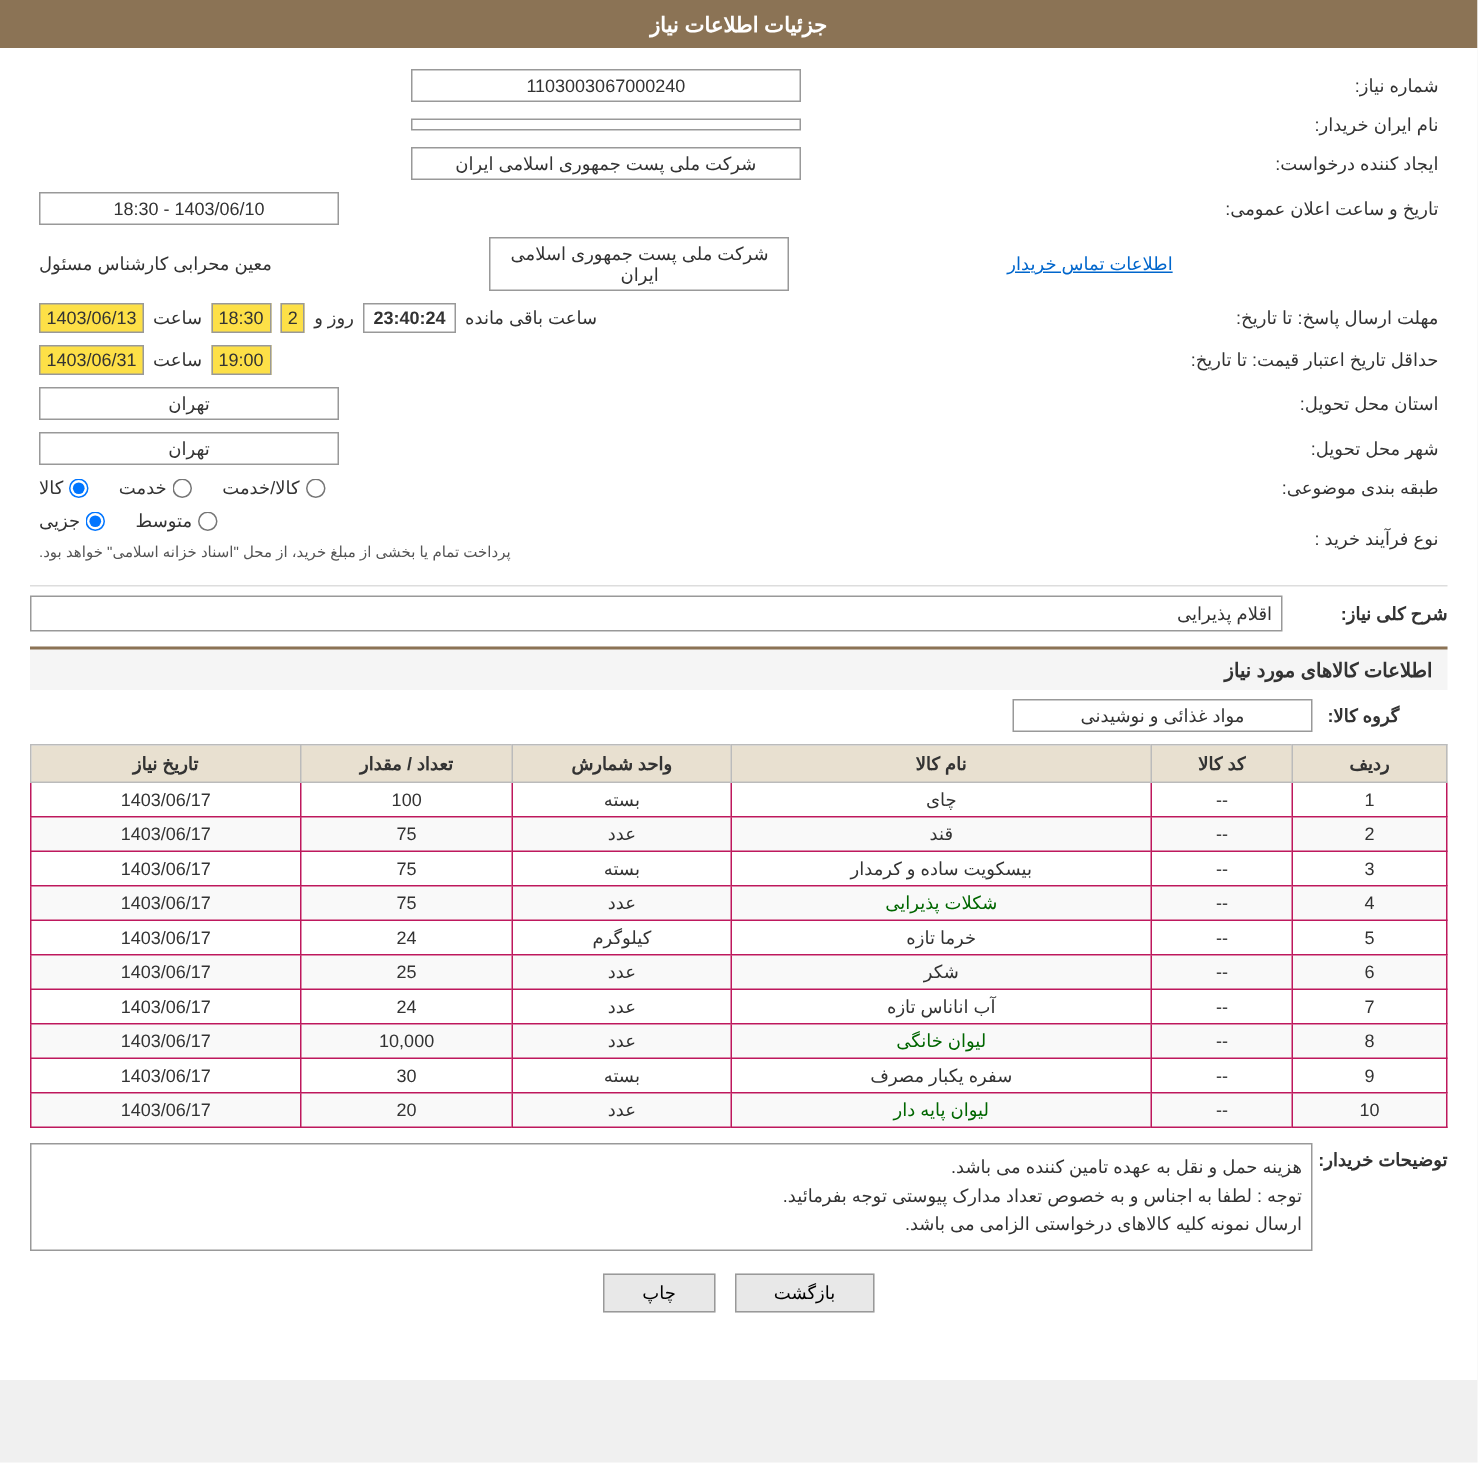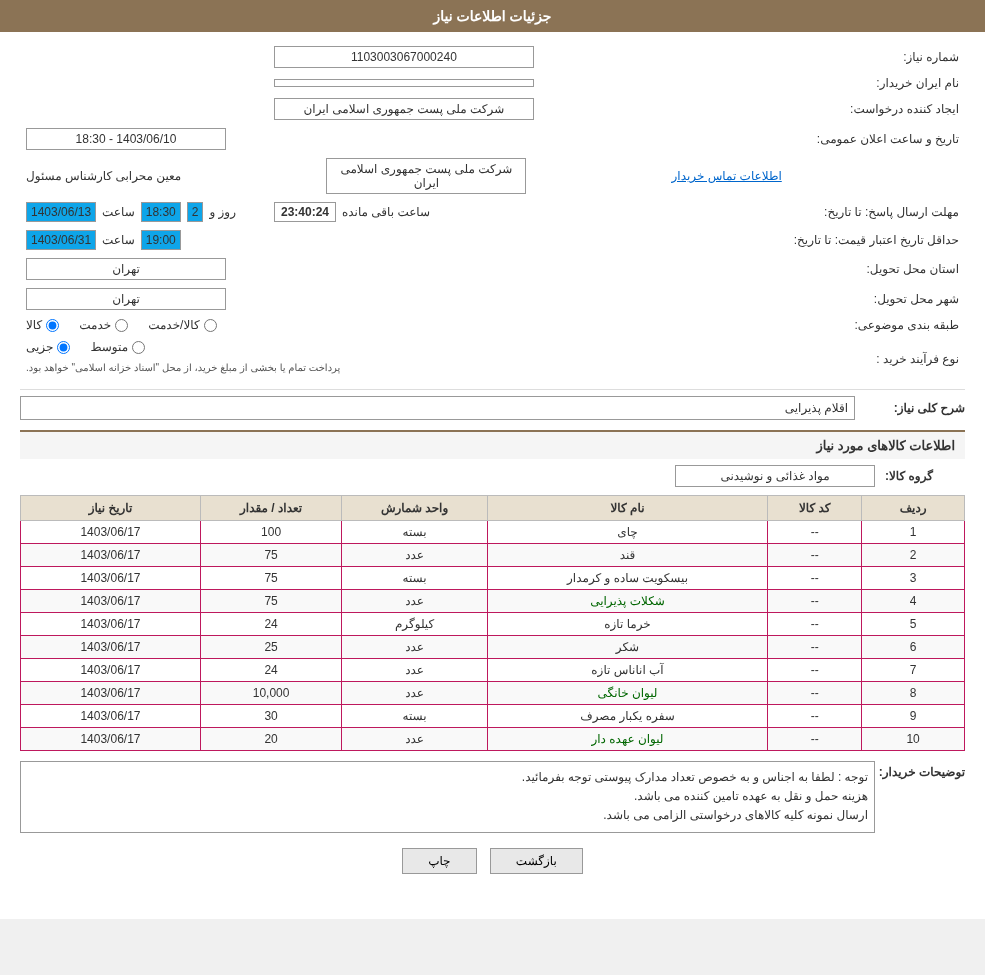--- a/index.html
+++ b/index.html
@@ -195,29 +195,28 @@
       font-family: Tahoma, Arial, sans-serif;
       margin: 0 5px;
     }
     .separator {
       border-top: 1px solid #ddd;
       margin: 4px 0;
     }
     .small-input {
       border: 1px solid #999;
       padding: 2px 4px;
-      background: #0ea5e9;
+      background: #fde047;
       text-align: center;
     }
     .countdown-box {
       border: 1px solid #999;
       padding: 2px 6px;
       background: #fff;
       font-weight: bold;
-      margin-left: 32px;
     }
   </style>
 </head>
 <body>
 
 <div class="page-wrapper">
 
   <div class="header-bar">
     <span>جزئیات اطلاعات نیاز</span>
   </div>
@@ -463,33 +462,33 @@
     <td>9</td>
     <td>--</td>
     <td style="color:#333">سفره یکبار مصرف</td>
     <td>بسته</td>
     <td>30</td>
     <td>1403/06/17</td>
   </tr>
           <tr>
     <td>10</td>
     <td>--</td>
-    <td style="color:#006600">لیوان عهده دار</td>
+    <td style="color:#006600">لیوان پایه دار</td>
     <td>عدد</td>
     <td>20</td>
     <td>1403/06/17</td>
   </tr>
         </tbody>
     </table>
 
     <div class="notes-section">
       <div class="notes-label">توضیحات خریدار:</div>
       <div class="notes-box" id="notes-content">
+          <p>هزینه حمل و نقل به عهده تامین کننده می باشد.</p>
           <p>توجه : لطفا به اجناس و به خصوص تعداد مدارک پیوستی توجه بفرمائید.</p>
-          <p>هزینه حمل و نقل به عهده تامین کننده می باشد.</p>
           <p>ارسال نمونه کلیه کالاهای درخواستی الزامی می باشد.</p>
         </div>
     </div>
 
     <div class="buttons-row">
       <button class="btn">بازگشت</button>
       <button class="btn">چاپ</button>
     </div>
 
   </div>

